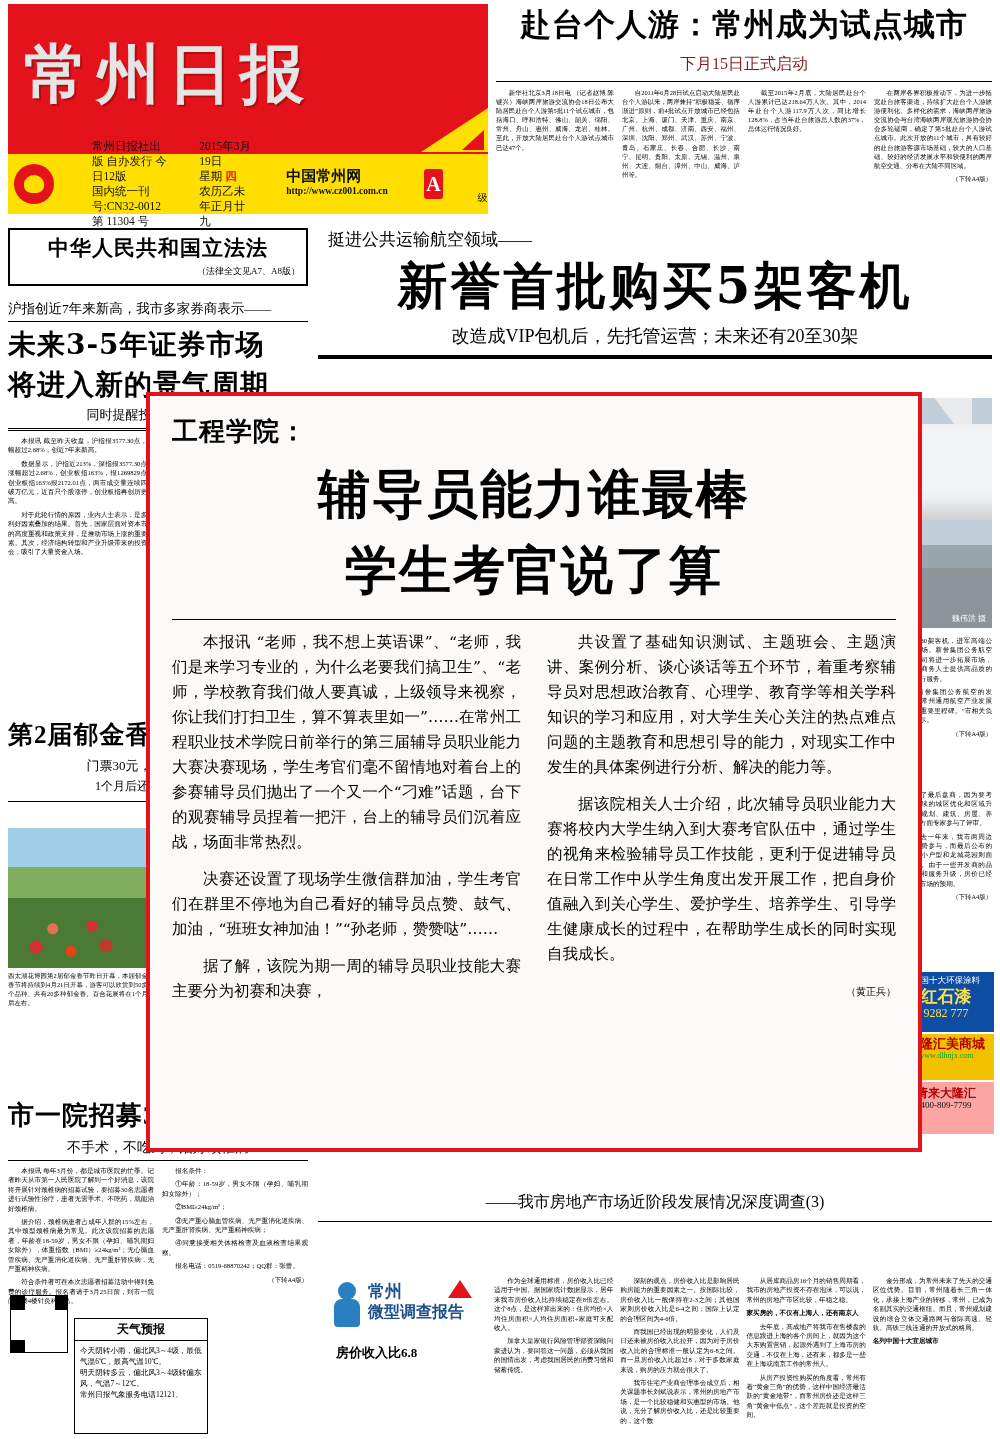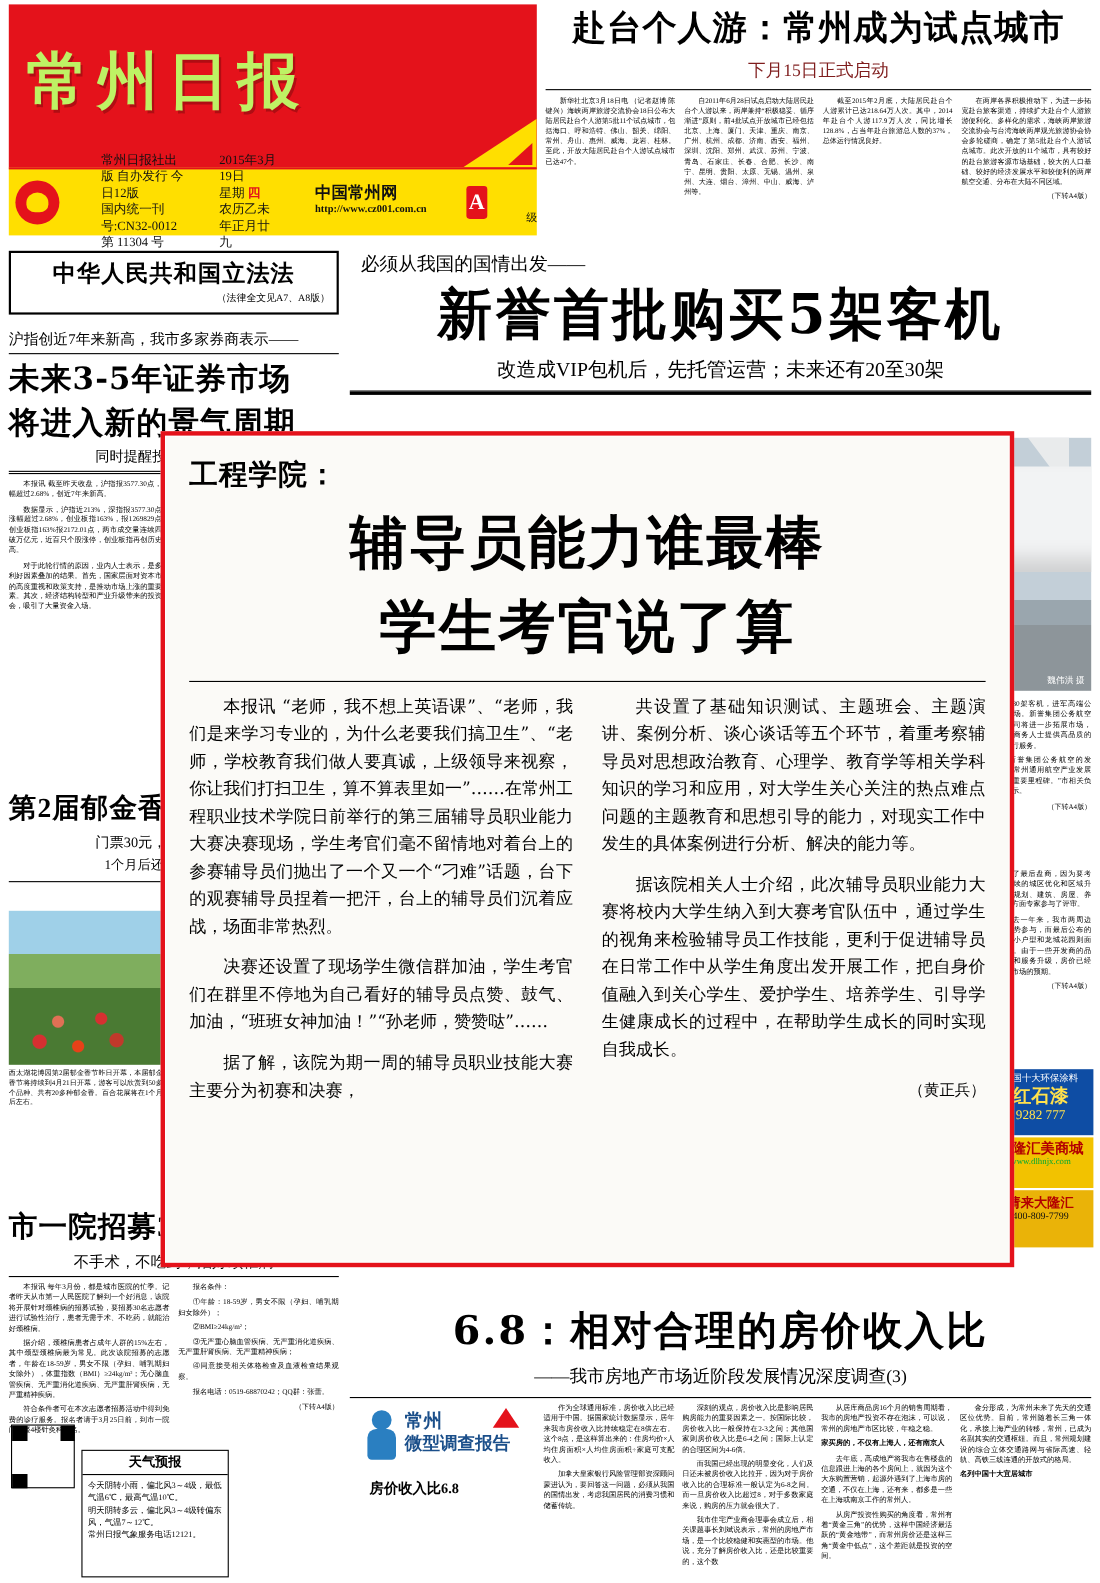--- a/index.html
+++ b/index.html
@@ -13,22 +13,22 @@
   }
   .page { position:absolute; inset:0; }
 
   
   .masthead {
     position:absolute; left:8px; top:4px; width:480px; height:148px;
     background:#e4121b;
   }
   .masthead-title {
     position:absolute; left:16px; top:10px; width:450px; height:120px;
-    color:#bef264; font-family:"DejaVu Serif", serif; font-weight:bold;
-    font-size:56px; letter-spacing:8px; line-height:120px;
+    color:#e5e5e5; font-family:"DejaVu Serif", serif; font-weight:bold;
+    font-size:64px; letter-spacing:8px; line-height:120px;
     white-space:nowrap; text-shadow:2px 2px 0 #b00d13;
   }
   .masthead-corner {
     position:absolute; right:0px; bottom:-2px; width:70px; height:46px;
     background:#ffdf00; clip-path:polygon(100% 0,100% 100%,0 100%);
   }
   .masthead-corner-tri {
     position:absolute; right:4px; bottom:2px; width:0; height:0;
     border-left:22px solid transparent; border-bottom:20px solid #e4121b;
   }
@@ -202,21 +202,21 @@
   .ad1 .t2{font-size:17px;font-weight:bold;color:#ffe14d;line-height:19px;}
   .ad1 .t3{font-size:12px;color:#ffe14d;}
   .ad2 {
     position:absolute; left:898px; top:1034px; width:96px; height:46px;
     background:#f2c200; color:#b30000; font-size:8px; text-align:center;
   }
   .ad2 .t1{font-size:13px;font-weight:bold;line-height:15px;padding-top:2px;}
   .ad2 .t2{font-size:8px;color:#0a3;}
   .ad3 {
     position:absolute; left:898px; top:1082px; width:96px; height:52px;
-    background:#eab308; color:#b30000; font-size:8px; text-align:center;
+    background:#fca5a5; color:#b30000; font-size:8px; text-align:center;
   }
   .ad3 .t1{font-size:12px;font-weight:bold;line-height:14px;padding-top:4px;}
   .ad3 .t2{font-size:9px;color:#111;}
 
   
   .overlay {
     position:absolute; left:146px; top:392px; width:776px; height:760px;
     background:#fbfaf7; border:4px solid #e4121b;
     box-shadow:0 0 0 1px #fff inset;
     padding:18px 22px;
@@ -224,21 +224,21 @@
   .ov-kicker { font-size:26px; font-weight:bold; letter-spacing:1px; }
   .ov-h1 {
     margin:14px 0 0; font-size:52px; font-weight:bold; letter-spacing:2px;
     text-align:center; font-family:"DejaVu Serif", serif; line-height:62px;
   }
   .ov-rule { border-top:1px solid #000; margin:18px 0 10px; }
   .ov-cols { display:flex; gap:26px; }
   .ov-cols > div { flex:1; }
   .ov-body { font-size:15.5px; line-height:25px; text-align:justify; font-family:"DejaVu Serif", serif; }
   .ov-body p { margin:0 0 12px; text-indent:2em; }
-  .ov-sign { text-align:right; font-size:14px; margin-top:6px; }
+  .ov-sign { text-align:right; font-size:10px; margin-top:6px; }
 
   
   .cols2 { display:flex; gap:8px; }
   .cols2 > div { flex:1; }
   .cols3 { display:flex; gap:7px; }
   .cols3 > div { flex:1; }
   .bk { font-weight:bold; }
   .end-note { font-size:6.4px; text-align:right; }
 </style>
 </head>
@@ -366,21 +366,21 @@
   <div class="weatherbox" style="left:74px;top:1318px;width:134px">
     <div class="wt">天气预报</div>
     <div class="wb">
       <div>今天阴转小雨，偏北风3～4级，最低气温6℃，最高气温10℃。</div>
       <div>明天阴转多云，偏北风3～4级转偏东风，气温7～12℃。</div>
       <div>常州日报气象服务电话12121。</div>
     </div>
   </div>
 
   <div class="midtop">
-    <div class="kicker">必须从我国的国情出发——</div>
+    <div class="kicker">挺进公共运输航空领域——</div>
     <h1>新誉首批购买5架客机</h1>
     <div class="sub">改造成VIP包机后，先托管运营；未来还有20至30架</div>
     <div class="rule"></div>
   </div>
 
   <div class="planephoto">
     <div class="plane-tail"></div>
     <div class="plane-body"></div>
     <div class="plane-wing"></div>
     <div class="plane-figs">
@@ -410,21 +410,20 @@
   <div class="ad2">
     <div class="t1">大隆汇美商城</div>
     <div class="t2">www.dlhnjx.com</div>
   </div>
   <div class="ad3">
     <div class="t1">请来大隆汇</div>
     <div class="t2">400-809-7799</div>
   </div>
 
   <div class="midbottom">
-    <h1>6.8：相对合理的房价收入比</h1>
     <div class="sub">——我市房地产市场近阶段发展情况深度调查(3)</div>
     <div class="rule"></div>
   </div>
 
   <div class="survey-logo">
     <div class="mascot">
       <div class="head"></div>
         <div class="body"></div>
     </div>
     <div class="l1">常州</div>

